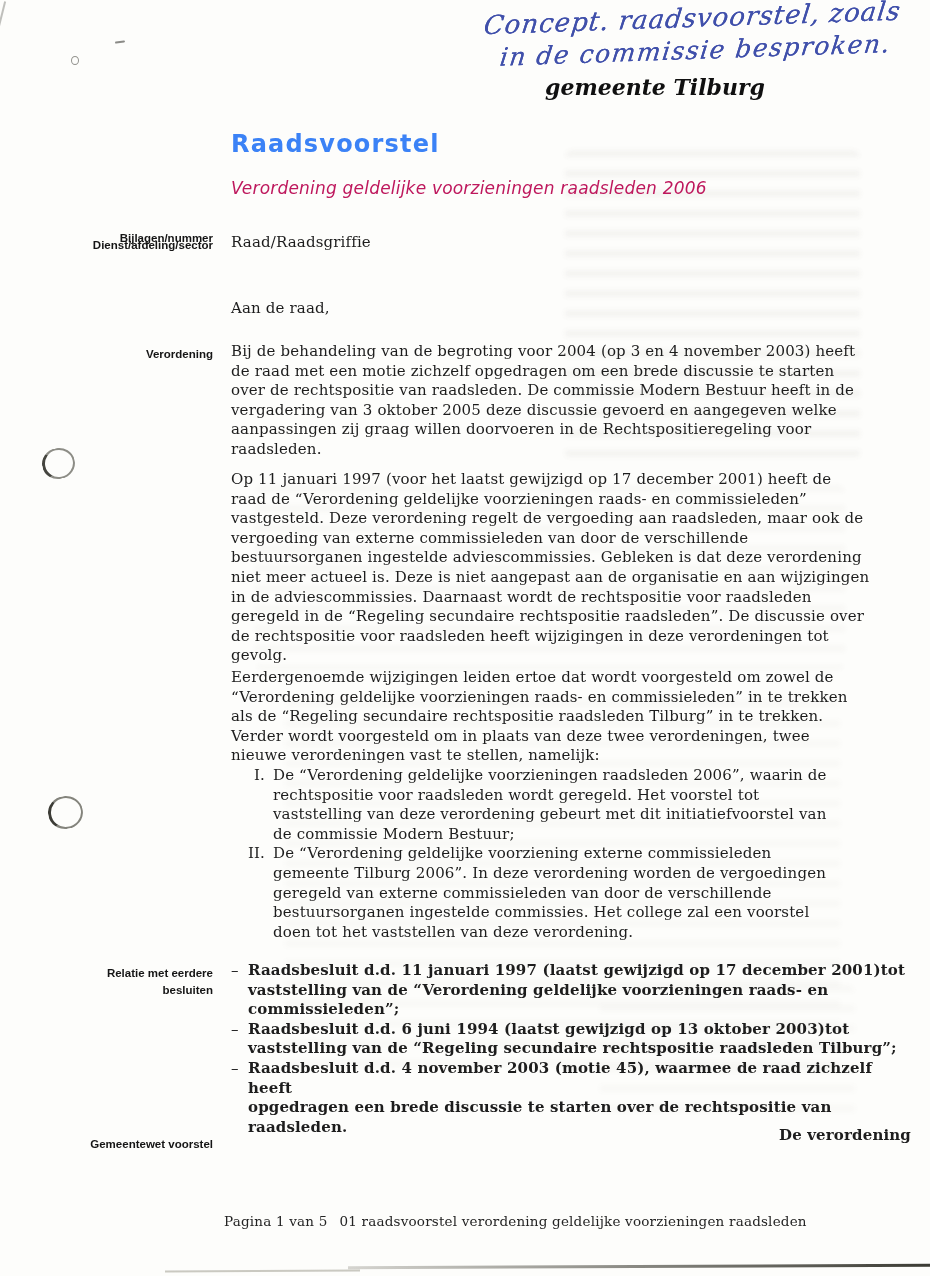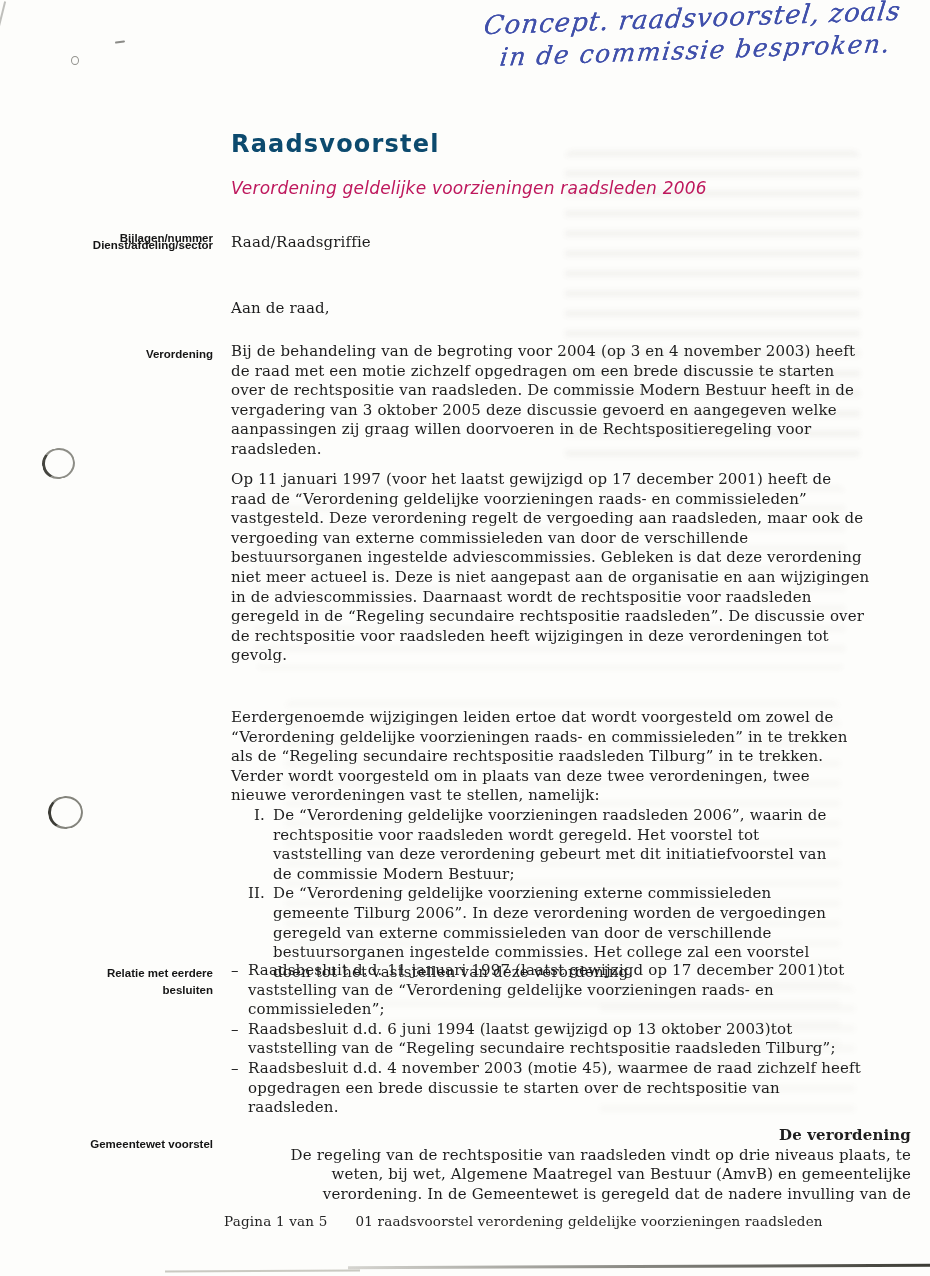--- a/index.html
+++ b/index.html
@@ -19,21 +19,21 @@
   .handwriting .hw2 { font-size:25px; letter-spacing:1.5px; margin-left:20px; }
   
   .org {
     position:absolute; left:545px; top:74px;
     font-family:"DejaVu Serif", serif; font-weight:bold; font-style:italic;
     font-size:22px; color:#101010; white-space:nowrap;
   }
   .doc-title {
     position:absolute; left:231px; top:130px;
     font-family:"DejaVu Sans", sans-serif; font-weight:bold;
-    font-size:24px; letter-spacing:1.2px; color:#0c4a6e; white-space:nowrap;
+    font-size:24px; letter-spacing:1.2px; color:#3b82f6; white-space:nowrap;
   }
   .doc-subtitle {
     position:absolute; left:231px; top:178px;
     font-family:"DejaVu Sans", sans-serif; font-style:italic;
     font-size:17px; letter-spacing:0.2px; color:#be185d; white-space:nowrap;
   }
   
   .mlabel {
     position:absolute; left:0; width:213px; text-align:right;
     font-family:"Liberation Sans", sans-serif; font-weight:bold;
@@ -46,38 +46,38 @@
   .lbl-uitwerking { top:1136px; }
   
   .bodytext {
     position:absolute; left:231px; width:680px;
     font-size:15px; line-height:19.6px; letter-spacing:0.15px; color:#1d1d1d;
   }
   .val-dienst { top:233px; }
   .salutation { top:299px; }
   .para1 { top:342px; }
   .para2 { top:470px; }
-  .para3 { top:668px;margin-top:40px; }
+  .para3 { top:668px; }
   .relatie-list { top:961px; }
   .uitwerking-block { top:1126px;text-align:right; }
   .bold-heading { font-weight:bold; }
   
   .numrow { display:flex; }
   .numrow .num { width:34px; text-align:right; padding-right:8px; flex:0 0 34px; }
   .numrow .ntext { flex:1 1 auto; }
   
   .dashrow { display:flex; }
   .dashrow .dash { width:17px; flex:0 0 17px; }
-  .dashrow .dtext { flex:1 1 auto; }
+  .dashrow .dtext { flex:1 1 auto;font-weight:bold; }
   
   .footer {
     position:absolute; left:224px; top:1213px; font-size:13.5px;
     color:#242424; white-space:nowrap; letter-spacing:0.2px;
   }
-  .footer .ref { margin-left:28px; }
+  .footer .ref { margin-left:12px; }
   
   .hole { position:absolute; border-radius:50%; }
   .hole1 {
     left:42px; top:448px; width:28px; height:27px;
     border:2px solid #8d8d86; border-left:3px solid #45453f; transform:rotate(-12deg);
   }
   .hole2 {
     left:48px; top:796px; width:30px; height:29px;
     border:2px solid #84847c; border-left:3px solid #3c3c36; transform:rotate(-8deg);
   }
@@ -117,20 +117,21 @@
   <div class="hole hole1"></div>
   <div class="hole hole2"></div>
   <div class="scanline-dark"></div>
   <div class="scanline-light"></div>
 
   <div class="handwriting">
     <div class="hw1">Concept. raadsvoorstel, zoals</div>
     <div class="hw2">in de commissie besproken.</div>
   </div>
 
+  <div class="org">gemeente Tilburg</div>
 
   <div class="doc-title">Raadsvoorstel</div>
   <div class="doc-subtitle">Verordening geldelijke voorzieningen raadsleden 2006</div>
 
   <div class="mlabel lbl-bijlagen">Bijlagen/nummer</div>
   <div class="mlabel lbl-dienst">Dienst/afdeling/sector</div>
   <div class="bodytext val-dienst">Raad/Raadsgriffie</div>
 
   <div class="bodytext salutation">Aan de raad,</div>
 
@@ -162,20 +163,19 @@
     </div>
     <div class="dashrow">
       <div class="dash">–</div>
       <div class="dtext">Raadsbesluit d.d. 4 november 2003 (motie 45), waarmee de raad zichzelf heeft<br>opgedragen een brede discussie te starten over de rechtspositie van<br>raadsleden.</div>
     </div>
   </div>
 
   <div class="mlabel lbl-uitwerking">Gemeentewet voorstel</div>
   <div class="bodytext uitwerking-block">
     <div class="bold-heading">De verordening</div>
-    <div>De regeling van de rechtspositie van raadsleden vindt op drie niveaus plaats, te<br>weten, bij wet, Algemene Maatregel van Bestuur (AmvB) en gemeentelijke<br>verordening. In de Gemeentewet is geregeld dat de nadere invulling van de</div>
   </div>
 
   <div class="footer">
     <span>Pagina 1 van 5</span><span class="ref">01 raadsvoorstel verordening geldelijke voorzieningen raadsleden</span>
   </div>
 
 </div>
 
 </body></html>

